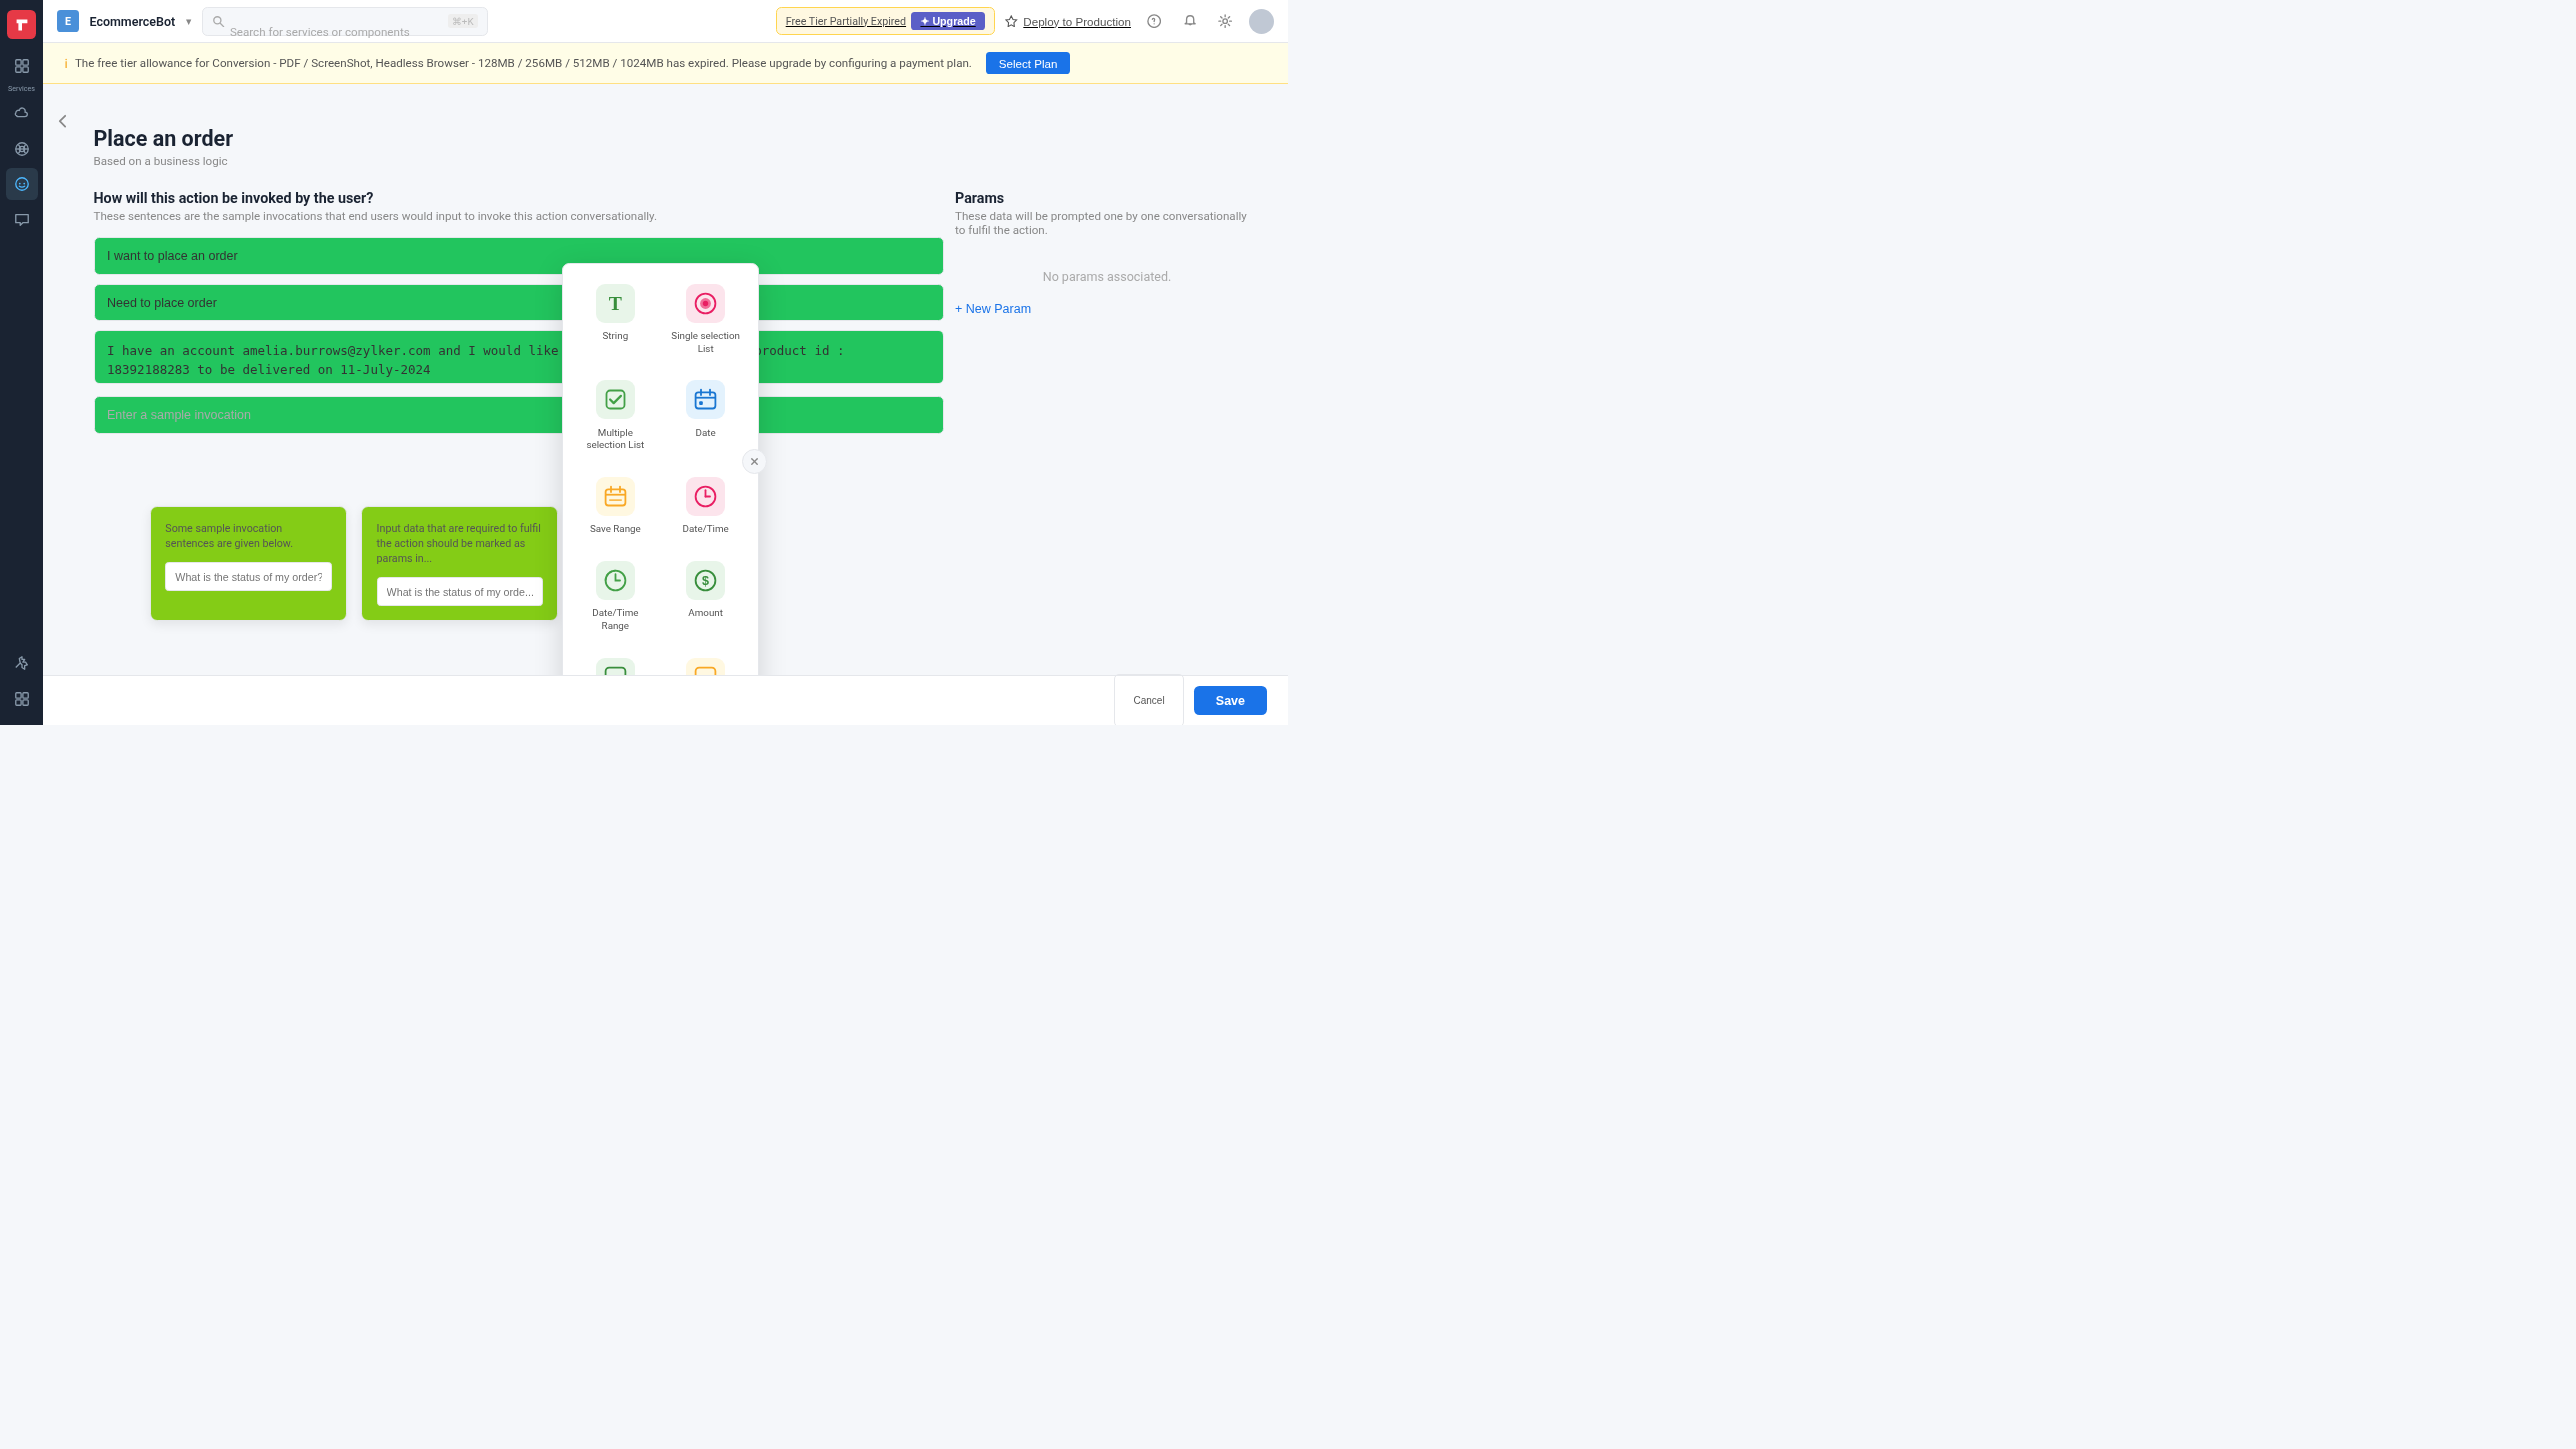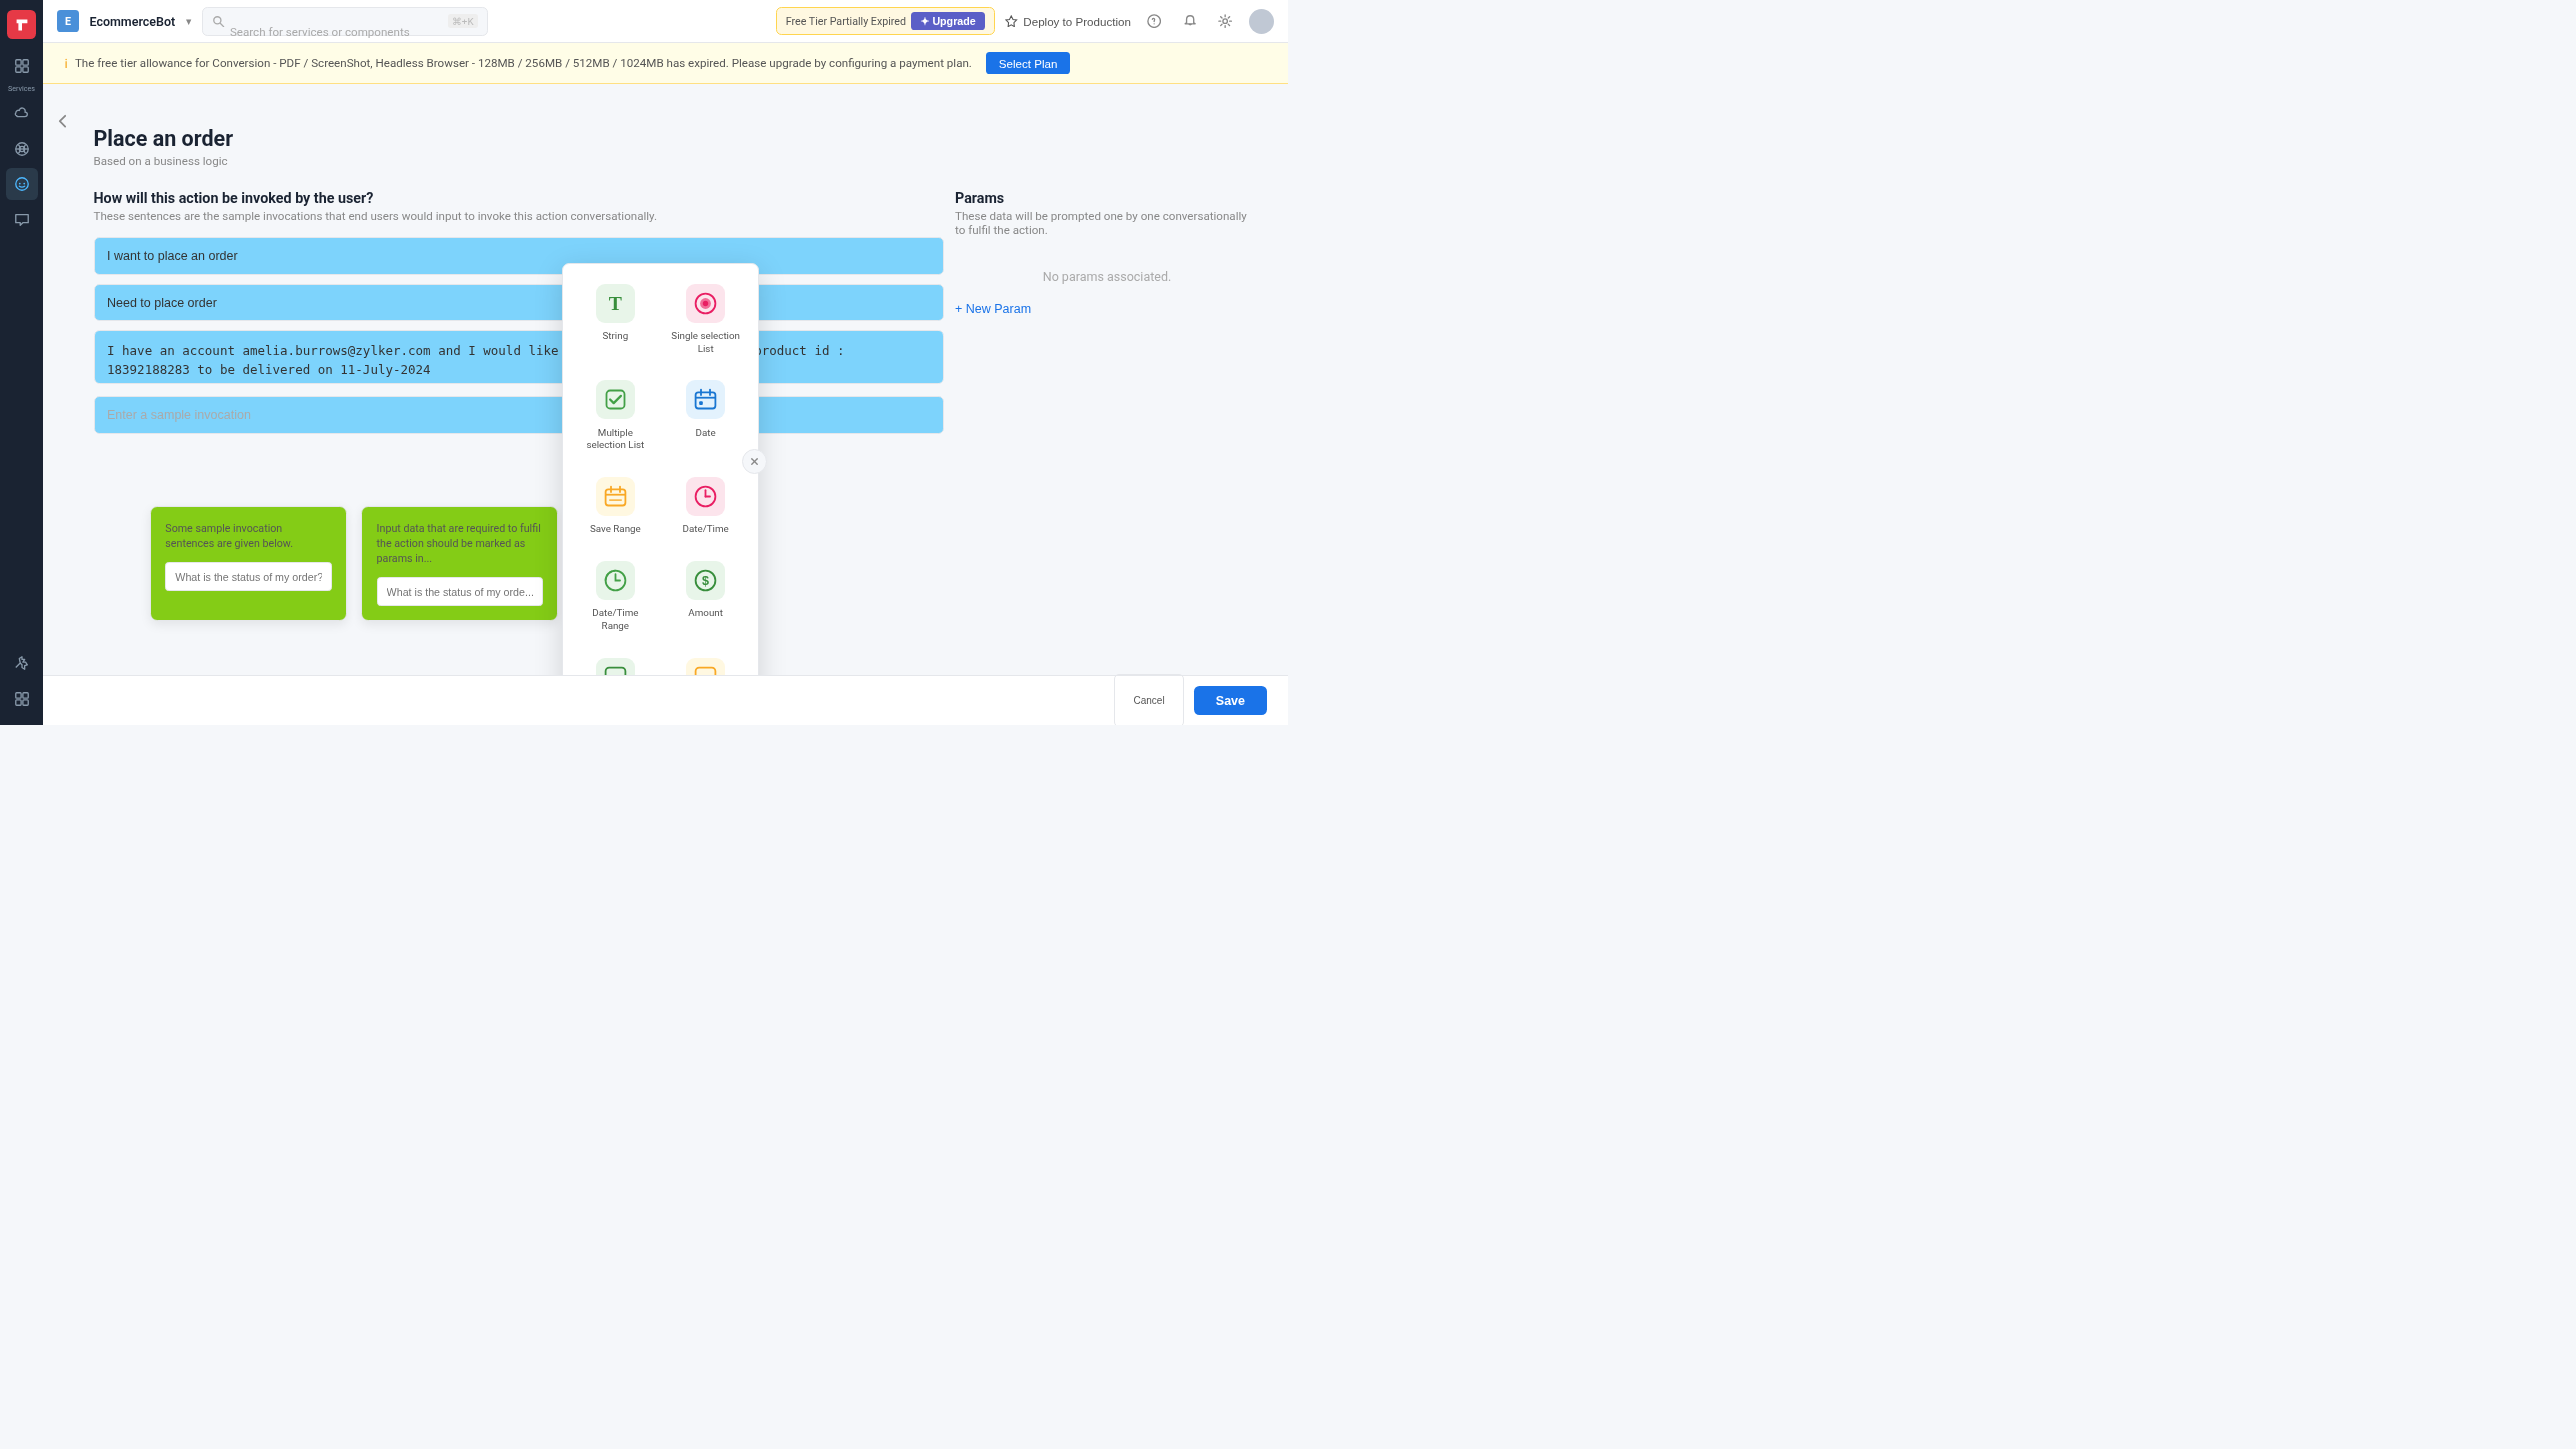--- a/index.html
+++ b/index.html
@@ -69,21 +69,21 @@
       color: #999; font-size: 11.6px;
     }
     .topbar-search-shortcut {
       margin-left: auto;
       font-size: 9.8px;
       color: #bbb;
       background: #eee;
       padding: 1.8px 4.5px;
       border-radius: 2.7px;
     }
-    .topbar-right { margin-left: auto; display: flex; align-items: center; gap: 10.7px; }
+    .topbar-right { margin-left: auto; display: flex; align-items: center; gap: 10.7px; text-decoration: underline; }
     .free-tier-badge {
       display: flex; align-items: center; gap: 5.4px;
       background: #fff8e1;
       border: 0.9px solid #ffd54f;
       border-radius: 5.4px;
       padding: 3.6px 9px;
       font-size: 10.7px;
       color: #555;
     }
     .upgrade-btn {
@@ -169,21 +169,21 @@
     .section-title { font-size: 14.3px; font-weight: 700; color: #1a2332; margin-bottom: 3.6px; }
     .section-desc { font-size: 11.6px; color: #888; margin-bottom: 14.3px; }
 
     .invocation-input {
       width: 100%;
       padding: 10.7px 12.5px;
       border: 0.9px solid #e5e7eb;
       border-radius: 5.4px;
       font-size: 12.5px;
       color: #333;
-      background: #7dd3fc;
+      background: #22c55e;
       margin-bottom: 9px;
       outline: none;
     }
     .invocation-input::placeholder { color: #aaa; }
 
     .params-section .section-title { margin-bottom: 3.6px; }
 
     .no-params { color: #aaa; font-size: 12.5px; text-align: center; padding: 18px 0; }
 
     .new-param-btn {

